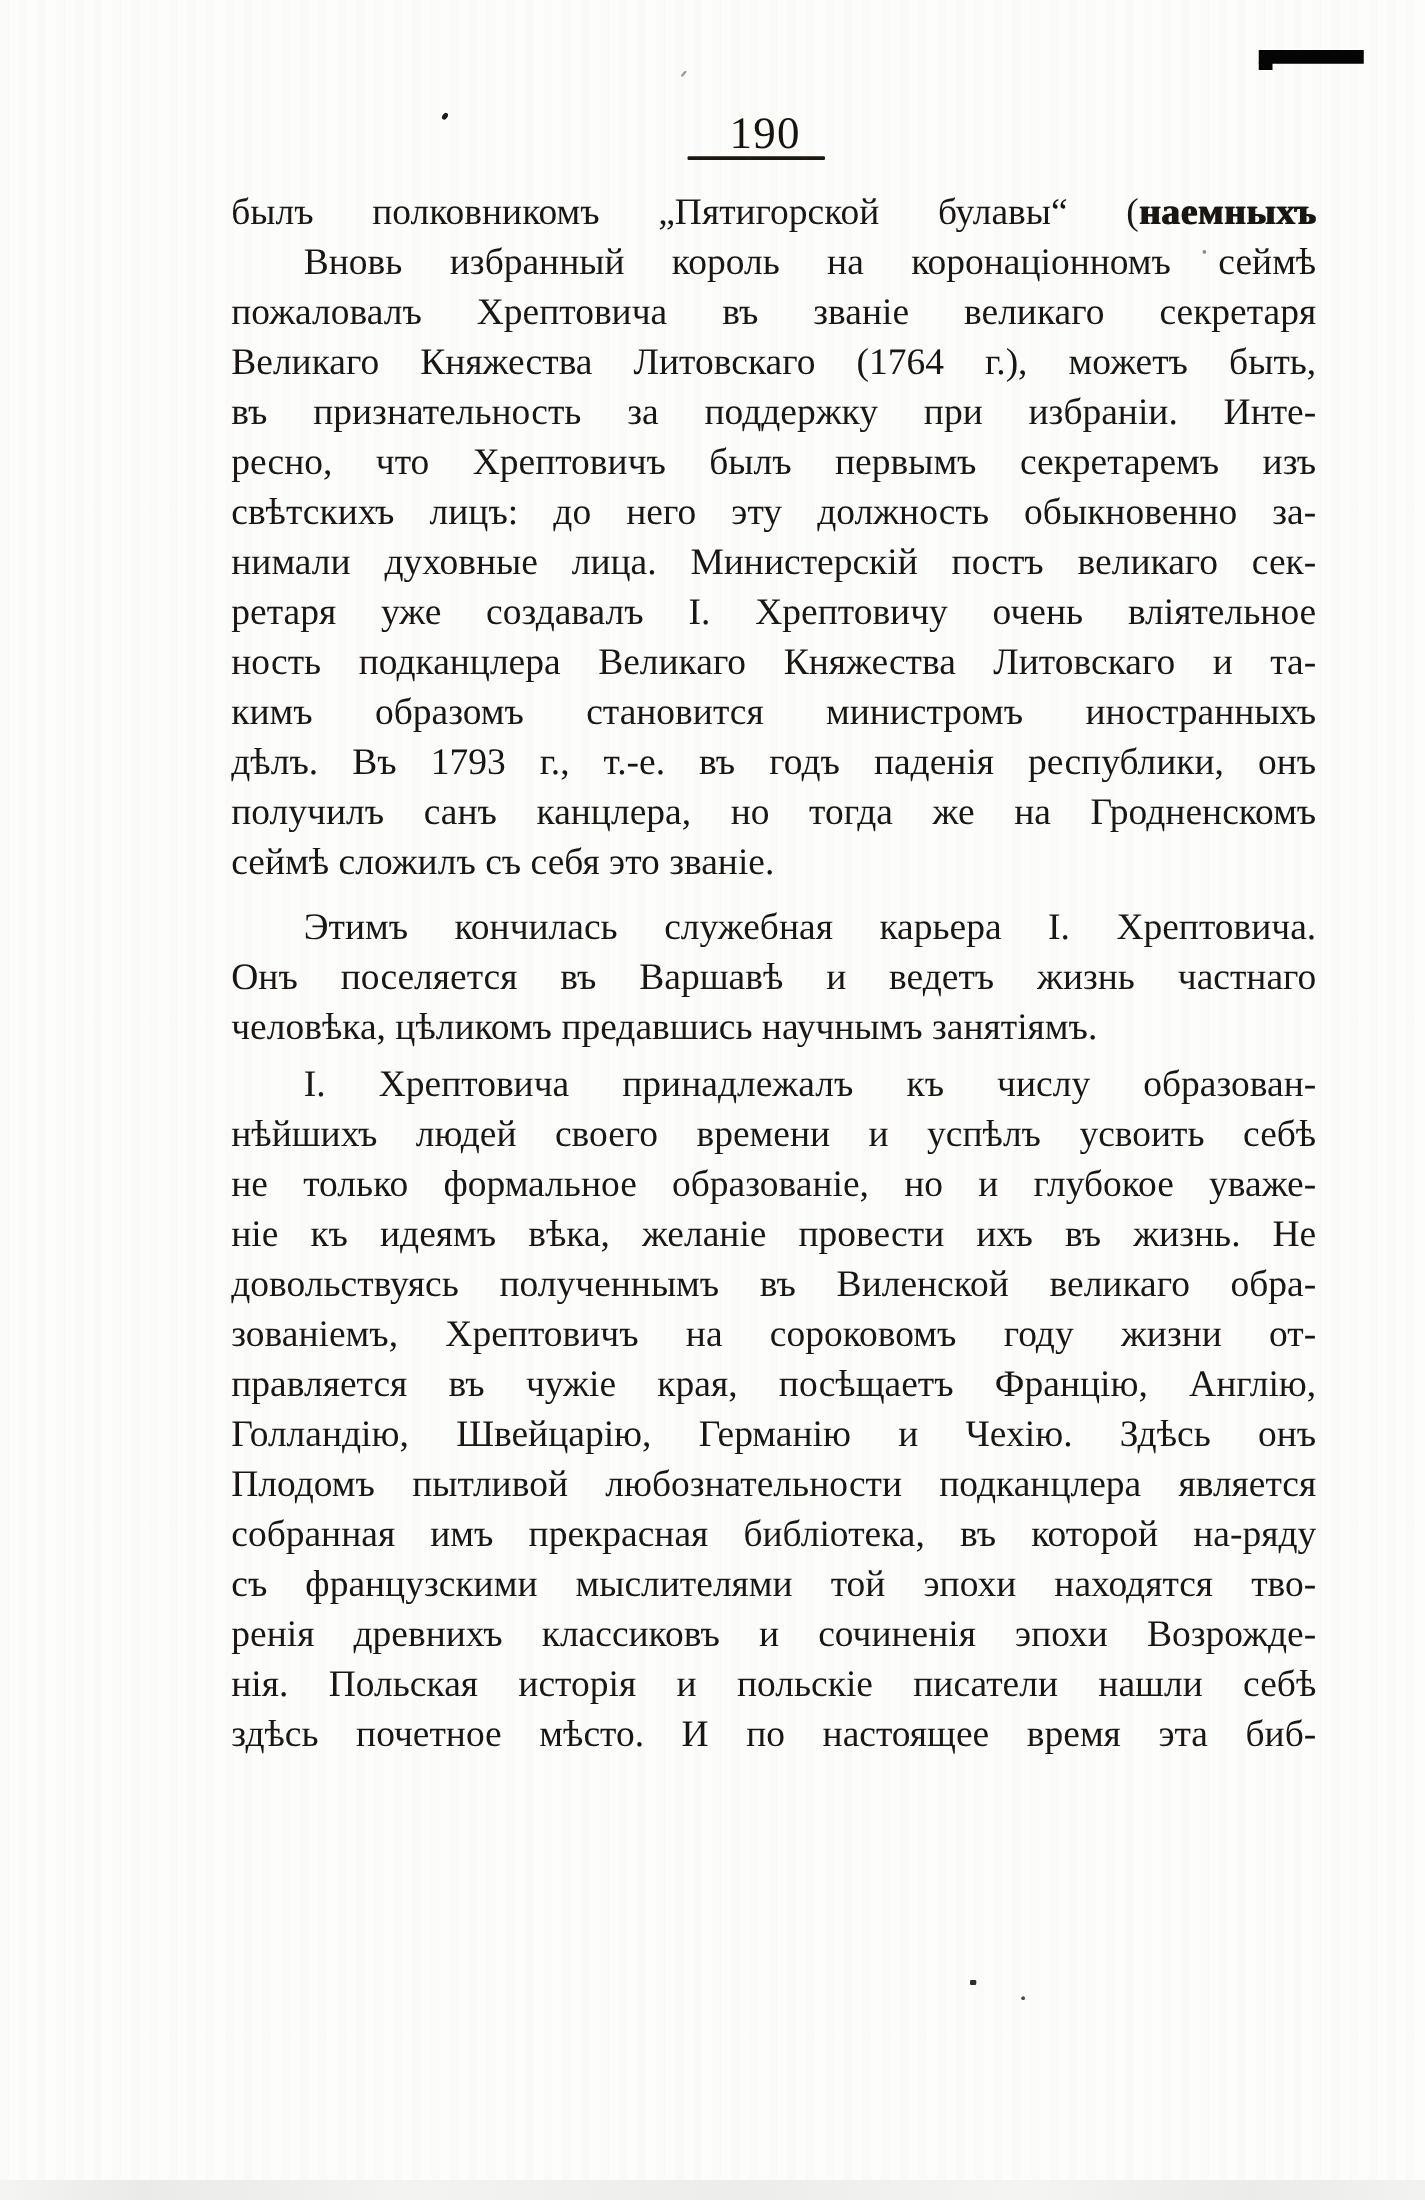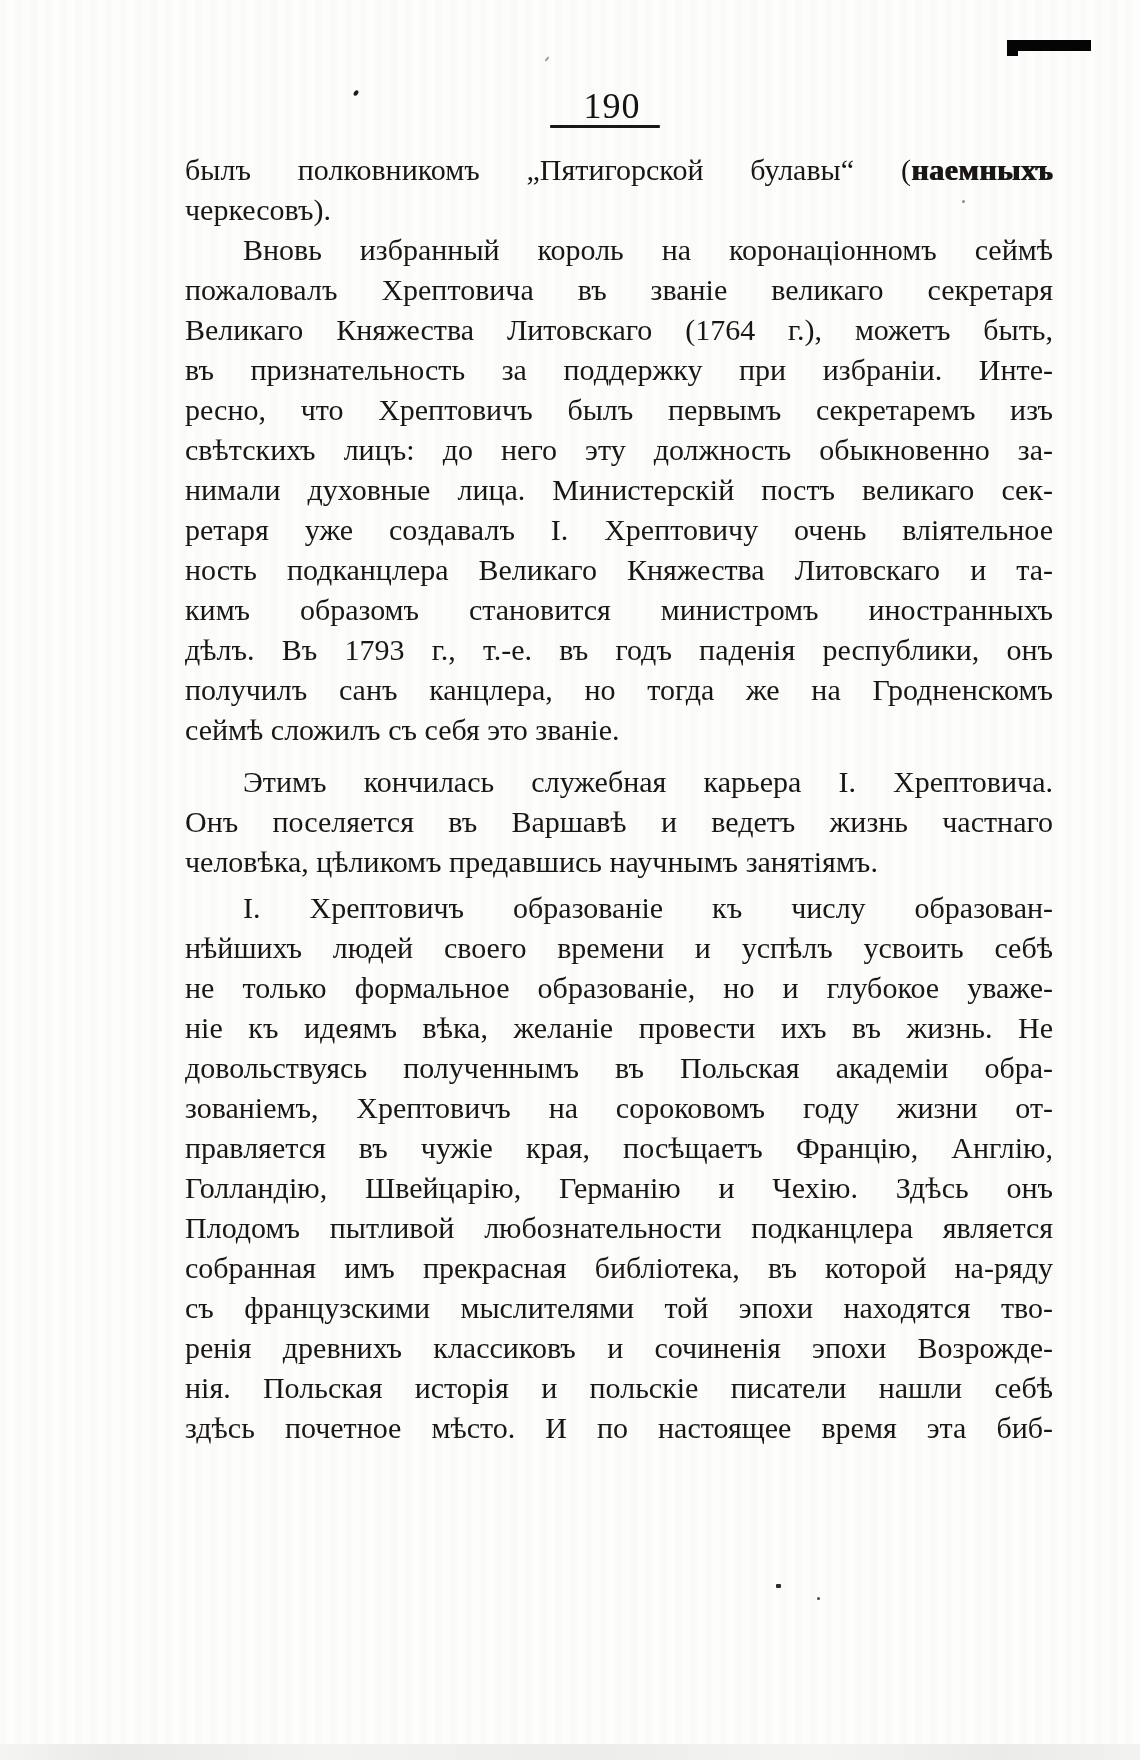--- a/index.html
+++ b/index.html
@@ -64,21 +64,20 @@
   <div class="speck s4"></div>
   <div class="speck s5"></div>
 
   <div class="folio">190</div>
   <div class="folio-rule"></div>
 
   <div class="body-text">
 
     <div class="para">
       <div class="line"><span>былъ полковникомъ „Пятигорской булавы“ (</span><span class="smudge">наемныхъ</span></div>
-      <div class="line fl"><span>черкесовъ).</span></div>
     </div>
 
     <div class="para">
       <div class="line in"><span>Вновь избранный король на коронаціонномъ сеймѣ</span></div>
       <div class="line"><span>пожаловалъ Хрептовича въ званіе великаго секретаря</span></div>
       <div class="line"><span>Великаго Княжества Литовскаго (1764 г.), можетъ быть,</span></div>
       <div class="line"><span>въ признательность за поддержку при избраніи. Инте-</span></div>
       <div class="line"><span>ресно, что Хрептовичъ былъ первымъ секретаремъ изъ</span></div>
       <div class="line"><span>свѣтскихъ лицъ: до него эту должность обыкновенно за-</span></div>
       <div class="line"><span>нимали духовные лица. Министерскій постъ великаго сек-</span></div>
@@ -90,25 +89,25 @@
       <div class="line fl"><span>сеймѣ сложилъ съ себя это званіе.</span></div>
     </div>
 
     <div class="para gap1">
       <div class="line in"><span>Этимъ кончилась служебная карьера І. Хрептовича.</span></div>
       <div class="line"><span>Онъ поселяется въ Варшавѣ и ведетъ жизнь частнаго</span></div>
       <div class="line fl"><span>человѣка, цѣликомъ предавшись научнымъ занятіямъ.</span></div>
     </div>
 
     <div class="para gap2">
-      <div class="line in"><span>І. Хрептовичъ образованіе къ числу образован-</span></div>
+      <div class="line in"><span>І. Хрептовича принадлежалъ къ числу образован-</span></div>
       <div class="line"><span>нѣйшихъ людей своего времени и успѣлъ усвоить себѣ</span></div>
       <div class="line"><span>не только формальное образованіе, но и глубокое уваже-</span></div>
       <div class="line"><span>ніе къ идеямъ вѣка, желаніе провести ихъ въ жизнь. Не</span></div>
-      <div class="line"><span>довольствуясь полученнымъ въ Польская академіи обра-</span></div>
+      <div class="line"><span>довольствуясь полученнымъ въ Виленской великаго обра-</span></div>
       <div class="line"><span>зованіемъ, Хрептовичъ на сороковомъ году жизни от-</span></div>
       <div class="line"><span>правляется въ чужіе края, посѣщаетъ Францію, Англію,</span></div>
       <div class="line"><span>Голландію, Швейцарію, Германію и Чехію. Здѣсь онъ</span></div>
       <div class="line"><span>Плодомъ пытливой любознательности подканцлера является</span></div>
       <div class="line"><span>собранная имъ прекрасная библіотека, въ которой на-ряду</span></div>
       <div class="line"><span>съ французскими мыслителями той эпохи находятся тво-</span></div>
       <div class="line"><span>ренія древнихъ классиковъ и сочиненія эпохи Возрожде-</span></div>
       <div class="line"><span>нія. Польская исторія и польскіе писатели нашли себѣ</span></div>
       <div class="line"><span>здѣсь почетное мѣсто. И по настоящее время эта биб-</span></div>
     </div>

